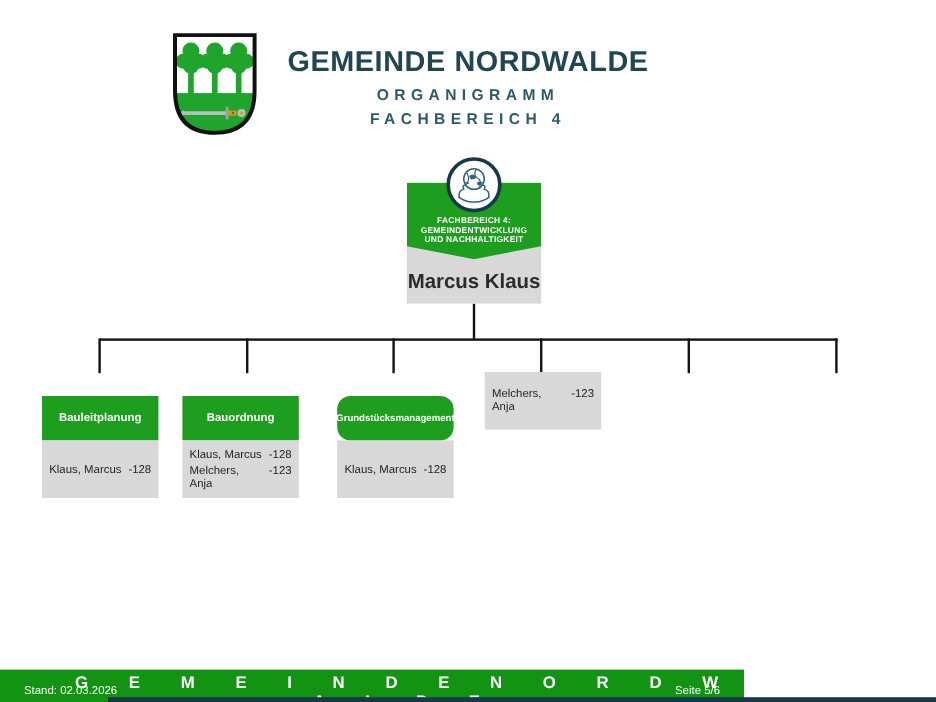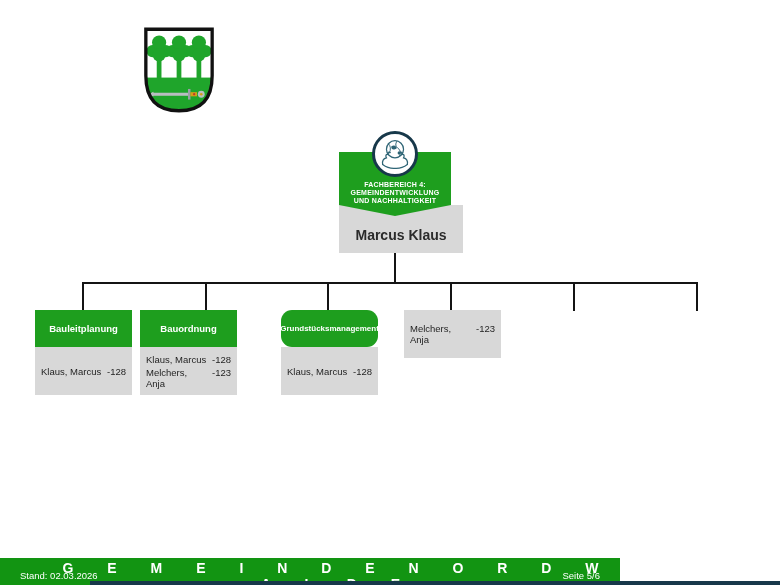--- a/index.html
+++ b/index.html
@@ -14,38 +14,38 @@
   .subtitle { font-size: 13px; font-weight: 600; letter-spacing: 4.5px; color: var(--subtitle_teal); margin-top: 5px; }
 
   
   .root-circle { position: absolute; left: 372px; top: 131px; width: 46px; height: 46px;
     background: #fff; border: 3px solid var(--navy); border-radius: 50%; z-index: 3;
     display: flex; align-items: center; justify-content: center; }
   .root-pennant { position: absolute; left: 339px; top: 152px; width: 112px; height: 64px;
     background: var(--green); z-index: 2; text-align: center; padding-top: 29px;
     clip-path: polygon(0 0, 100% 0, 100% 83%, 50% 100%, 0 83%); }
   .root-pennant span { display: block; color: #fff; font-size: 7px; font-weight: bold; line-height: 8px; letter-spacing: 0.2px; }
-  .root-gray { position: absolute; left: 339px; top: 205px; width: 124px; height: 48px;
+  .root-gray { position: absolute; left: 339px; top: 205px; width: 112px; height: 48px;
     background: var(--gray_body); z-index: 1; display: flex; align-items: center; justify-content: center;
-    padding-top: 12px; font-size: 14px; font-weight: 600; color: #2b2b2b; }
+    padding-top: 12px; font-size: 17px; font-weight: 600; color: #2b2b2b; }
 
   
   .conn { position: absolute; background: var(--line); z-index: 0; }
   .trunk { left: 394px; top: 253px; width: 2px; height: 30px; }
   .hbar  { left: 83px;  top: 282px; width: 615px; height: 2px; }
   .drop  { top: 282px; width: 2px; height: 29px; }
   .d1 { left: 82px; } .d2 { left: 205px; } .d3 { left: 327px; }
   .d4 { left: 450px; } .d5 { left: 573px; } .d6 { left: 696px; }
 
   
   .col { position: absolute; top: 310px; width: 97px; z-index: 1; }
-  .c1 { left: 35px; } .c2 { left: 140px; } .c3 { left: 281px; }
+  .c1 { left: 35px; } .c2 { left: 152px; } .c3 { left: 281px; }
   .c4 { left: 404px; } .c5 { left: 527px; } .c6 { left: 650px; }
   .dept-header { height: 37px; background: var(--green); color: #fff; font-weight: bold;
-    font-size: 9.5px; display: flex; align-items: center; justify-content: center; text-align: center; padding: 4px; }
+    font-size: 9.5px; display: flex; align-items: center; justify-content: center; text-align: center; padding: 4px; margin-top: 20px; }
   .c3 .dept-header { font-size: 8px; border-radius: 11px; }
   .dept-body { min-height: 48px; background: var(--gray_body); display: flex; flex-direction: column;
     justify-content: center; padding: 4px 6px; gap: 2px; }
   .member-row { display: flex; justify-content: space-between; align-items: baseline;
     font-size: 9.5px; color: #1f1f1f; line-height: 11px; }
   .member-phone { margin-left: 4px; }
 
   
   .footer { position: absolute; left: 0; top: 558px; width: 620px; height: 35px;
     background: var(--footer_green); display: flex; align-items: center; }
@@ -93,20 +93,25 @@
         <rect x="47.5" y="66" width="2.6" height="11.2" fill="#9aa0a6"></rect>
         <rect x="50" y="69.4" width="7" height="4.4" fill="#d4a017"></rect>
         <circle cx="54" cy="71.6" r="1.2" fill="#c0392b"></circle>
         <circle cx="61.5" cy="71.6" r="3.6" fill="#b9bdc1"></circle>
         <circle cx="61.5" cy="71.6" r="1.4" fill="#d4a017"></circle>
       </g>
     </g>
     <path d="M3,3 H73 V52 C73,78 60,89 38,89 C16,89 3,78 3,52 Z" fill="none" stroke="#111111" stroke-width="3.5"></path>
   </svg>
 
+  <div class="title-block">
+    <div class="main-title">GEMEINDE NORDWALDE</div>
+    <div class="subtitle">ORGANIGRAMM</div>
+    <div class="subtitle">FACHBEREICH 4</div>
+  </div>
 
   <div class="root-circle">
     <svg width="38" height="38" viewBox="0 0 40 40">
       <g fill="none" stroke="#2e6475" stroke-width="1.3" stroke-linecap="round">
         <circle cx="20" cy="15" r="9"></circle>
         <path d="M13,9 Q17,13 14,19 M22,6.5 Q19,11 23,14 Q27,16 25,22" stroke-width="1"></path>
         <path d="M7,31 Q6,25 11,24 Q9,20 13,20.5 Q12,17 15,18.5"></path>
         <path d="M33,31 Q34,25 29,24 Q31,20 27,20.5 Q28,17 25,18.5"></path>
         <path d="M7,31 Q13,35.5 20,35 Q27,35.5 33,31"></path>
       </g>

